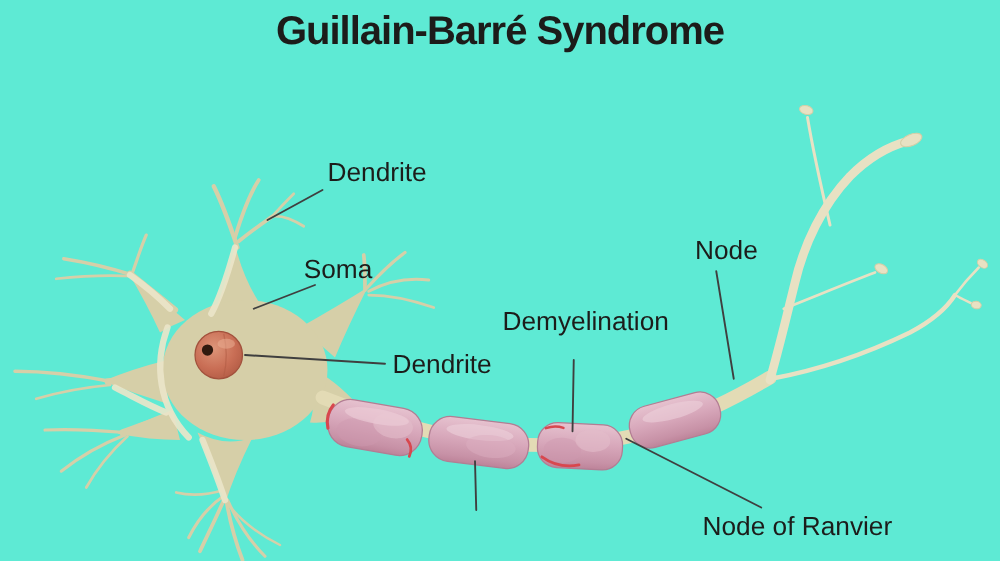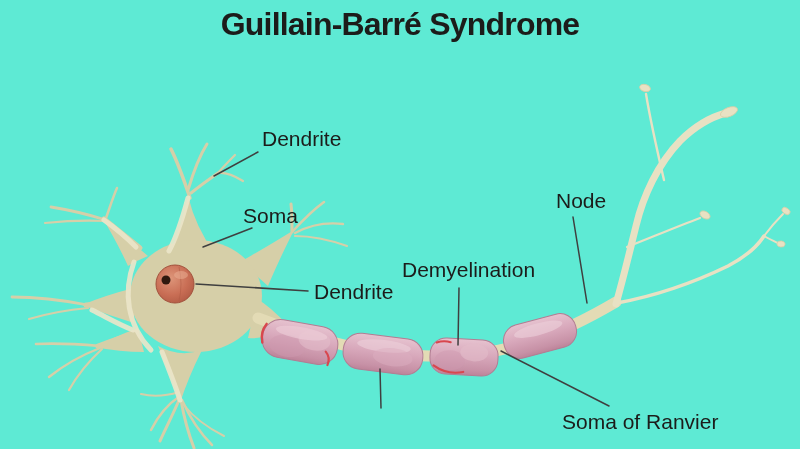--- a/index.html
+++ b/index.html
@@ -11,21 +11,21 @@
     position:absolute;top:6px;left:0;width:800px;text-align:center;
     font-size:32px;font-weight:bold;letter-spacing:-0.8px;color:#1c1c1a;
   }
   .lbl{
     position:absolute;font-size:21px;color:#1c1c1a;white-space:nowrap;
   }
   #lbl-dendrite{left:262px;top:127px;}
   #lbl-soma{left:243px;top:204px;}
   #lbl-nucleus{left:314px;top:280px;}
   #lbl-axon{left:556px;top:189px;}
-  #lbl-demyelination{left:402px;top:258px;}
+  #lbl-demyelination{left:402px;top:246px;}
   #lbl-myelin{left:328px;top:410px;}
   #lbl-node{left:562px;top:410px;}
   svg{position:absolute;left:0;top:0;}
 </style>
 </head>
 <body>
 
 <div id="stage">
 
   <svg width="800" height="449" viewBox="0 0 800 449">
@@ -166,14 +166,14 @@
     </g>
   </svg>
 
   <div id="title">Guillain-Barré Syndrome</div>
 
   <div class="lbl" id="lbl-dendrite">Dendrite</div>
   <div class="lbl" id="lbl-soma">Soma</div>
   <div class="lbl" id="lbl-nucleus">Dendrite</div>
   <div class="lbl" id="lbl-axon">Node</div>
   <div class="lbl" id="lbl-demyelination">Demyelination</div>
-  <div class="lbl" id="lbl-node">Soma of Ranvier</div>
+  <div class="lbl" id="lbl-node">Node of Ranvier</div>
 </div>
 
 </body></html>

